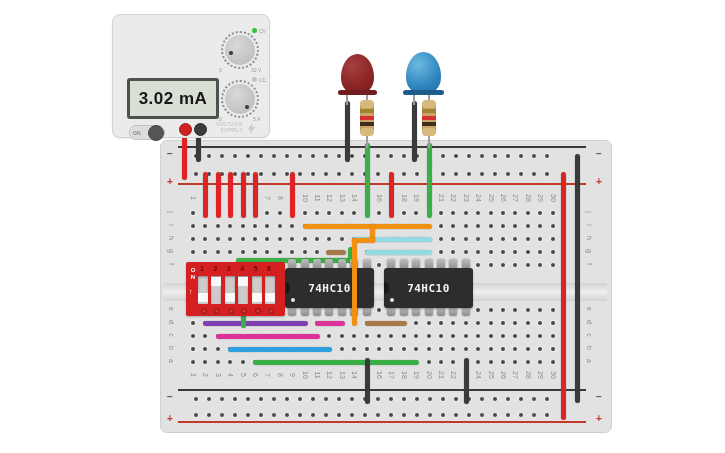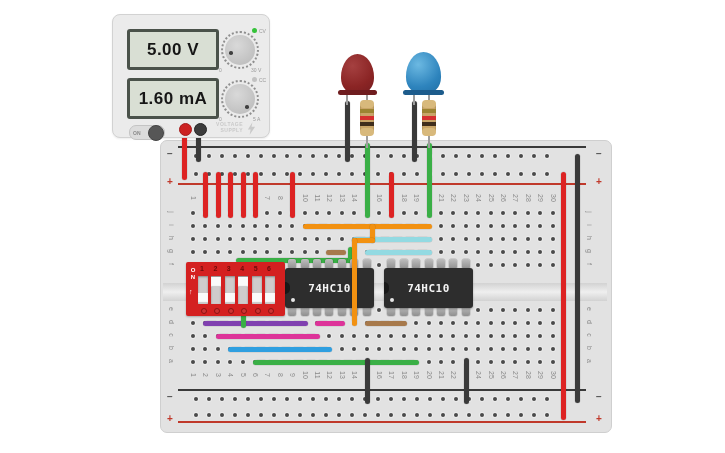--- a/index.html
+++ b/index.html
@@ -640,25 +640,22 @@
       <div class="ic-pin abs" style="left: 424.6px; top: 306px;"></div>
       <div class="ic-pin abs" style="left: 437px; top: 259px;"></div>
       <div class="ic-pin abs" style="left: 437px; top: 306px;"></div>
       <div class="ic-pin abs" style="left: 449.4px; top: 259px;"></div>
       <div class="ic-pin abs" style="left: 449.4px; top: 306px;"></div>
       <div class="ic-pin abs" style="left: 461.8px; top: 259px;"></div>
       <div class="ic-pin abs" style="left: 461.8px; top: 306px;"></div>
     </div>
 
   <div id="supply" class="abs">
-    <div class="ps-display abs" style="top:14px">
-      <span>5.00 V</span>
-    </div>
     <div class="ps-display abs" style="top:63px">
-      <span>1.60 mA</span>
+      <span>3.02 mA</span>
     </div>
 
     <div class="knob-ring abs" style="left:108px;top:16px">
       <div class="knob abs">
           <div class="knob-dot abs" style="left:4px;top:16px"></div>
         </div>
     </div>
     <div class="status-dot abs" style="left:139px;top:13px;background:#35c23a"></div>
     <div class="ps-tiny abs" style="left:146px;top:13px">CV</div>
     <div class="ps-tiny abs" style="left:106px;top:52px">0</div>

